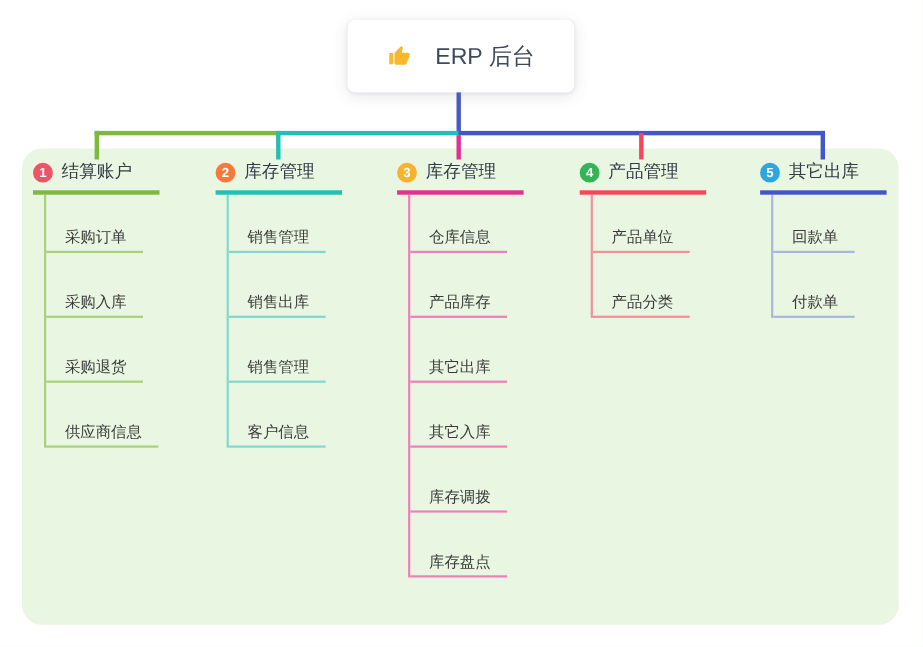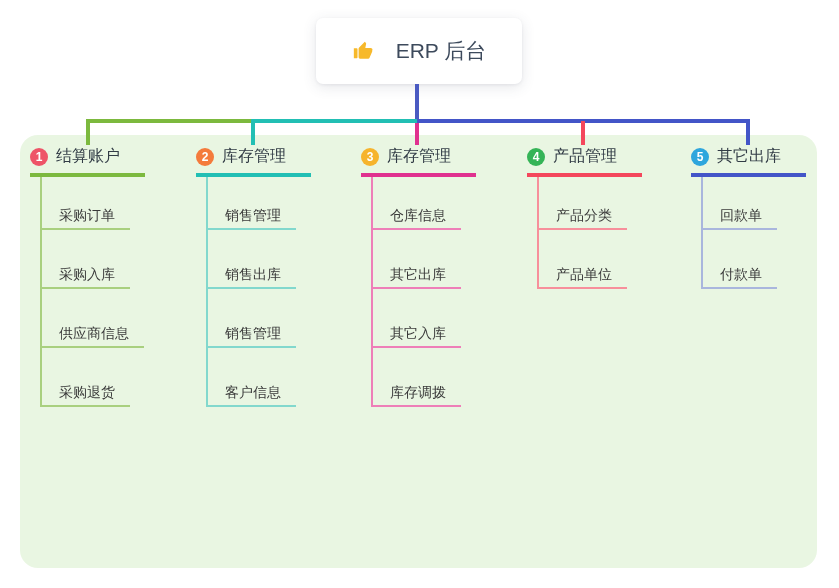--- a/index.html
+++ b/index.html
@@ -83,24 +83,24 @@
     <span>结算账户</span>
   </div>
   <div class="children">
     <div class="child">
         <span>采购订单</span>
       </div>
     <div class="child">
         <span>采购入库</span>
       </div>
     <div class="child">
-        <span>供应商信息</span>
+        <span>采购退货</span>
       </div>
     <div class="child">
-        <span>采购退货</span>
+        <span>供应商信息</span>
       </div>
   </div>
 </div>
 
 <div class="branch" style="left: 196px; --line: #22bfb4; --light: #82d8cd; --badge: #f47b3c;">
   <div class="branch-header">
     <span class="badge">2</span>
     <span>库存管理</span>
   </div>
   <div class="children">
@@ -122,42 +122,48 @@
 <div class="branch" style="left: 361px; --line: #e0318f; --light: #ee7fb8; --badge: #f6b42d;">
   <div class="branch-header">
     <span class="badge">3</span>
     <span>库存管理</span>
   </div>
   <div class="children">
     <div class="child">
         <span>仓库信息</span>
       </div>
     <div class="child">
+        <span>产品库存</span>
+      </div>
+    <div class="child">
         <span>其它出库</span>
       </div>
     <div class="child">
         <span>其它入库</span>
       </div>
     <div class="child">
         <span>库存调拨</span>
+      </div>
+    <div class="child">
+        <span>库存盘点</span>
       </div>
   </div>
 </div>
 
 <div class="branch" style="left: 527px; --line: #f4475c; --light: #f78f9b; --badge: #35b457;">
   <div class="branch-header">
     <span class="badge">4</span>
     <span>产品管理</span>
   </div>
   <div class="children">
     <div class="child">
-        <span>产品分类</span>
+        <span>产品单位</span>
       </div>
     <div class="child">
-        <span>产品单位</span>
+        <span>产品分类</span>
       </div>
   </div>
 </div>
 
 <div class="branch" style="left: 691px; --line: #4355c8; --light: #a9b6dd; --badge: #2ea6dd;">
   <div class="branch-header">
     <span class="badge">5</span>
     <span>其它出库</span>
   </div>
   <div class="children">

